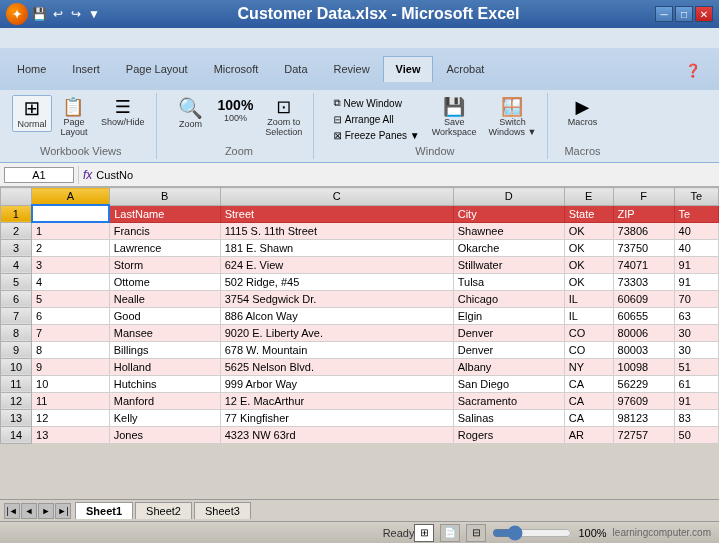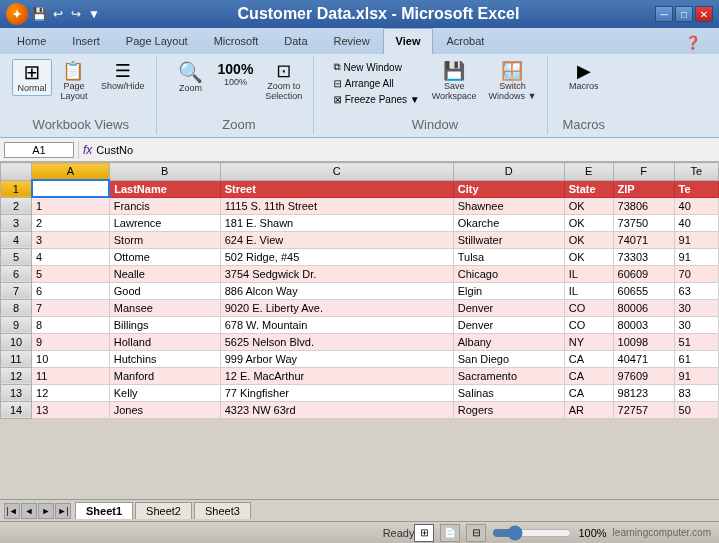--- a/index.html
+++ b/index.html
@@ -22,37 +22,37 @@
       width: 18px; height: 16px; background: linear-gradient(to bottom, #6a9fd8, #4a7ab5);
       border: 1px solid #2a4a7a; color: white; font-size: 10px; display: flex; align-items: center; justify-content: center; cursor: pointer;
     }
     .office-orb {
       width: 22px; height: 22px; background: radial-gradient(circle at 35% 35%, #ff9500, #d44000);
       border-radius: 50%; display: flex; align-items: center; justify-content: center; color: white; font-weight: bold; font-size: 11px;
     }
 
     
     .ribbon { background: #dce6f1; border-bottom: 1px solid #8db3d9; }
-    .ribbon-tabs { display: flex; background: linear-gradient(to bottom, #c5d7ec, #b8cfe8); padding: 0 4px; }
+    .ribbon-tabs { display: flex; background: linear-gradient(to bottom, #c5d7ec, #b8cfe8); padding: 8px 4px; margin-top: 20px; }
     .ribbon-tab {
       padding: 4px 12px; font-size: 11px; cursor: pointer; border: 1px solid transparent;
       border-bottom: none; color: #333; margin-top: 2px;
     }
     .ribbon-tab.active {
       background: #dce6f1; border-color: #8db3d9; border-bottom-color: #dce6f1;
       color: #000; font-weight: bold; margin-top: 0; padding-top: 6px;
     }
 
     .ribbon-content { display: flex; padding: 3px 6px; background: #dce6f1; gap: 8px; align-items: stretch; }
     .ribbon-group {
       display: flex; flex-direction: column; align-items: center; border-right: 1px solid #b0c8e0; padding: 2px 6px; min-width: fit-content;
     }
     .ribbon-group:last-child { border-right: none; }
     .ribbon-group-items { display: flex; gap: 2px; align-items: flex-start; flex: 1; }
-    .ribbon-group-label { font-size: 13px; color: #666; margin-top: 10px; }
+    .ribbon-group-label { font-size: 11px; color: #666; margin-top: 2px; }
 
     .ribbon-btn {
       display: flex; flex-direction: column; align-items: center; padding: 2px 4px;
       cursor: pointer; border: 1px solid transparent; border-radius: 2px; min-width: 40px;
     }
     .ribbon-btn .btn-icon { font-size: 20px; line-height: 1; }
     .ribbon-btn .btn-label { font-size: 9px; color: #333; text-align: center; margin-top: 1px; }
     .ribbon-btn-small {
       display: flex; align-items: center; gap: 3px; padding: 1px 4px;
       cursor: pointer; border: 1px solid transparent; border-radius: 2px; font-size: 10px; white-space: nowrap;
@@ -84,21 +84,21 @@
       background: linear-gradient(to bottom, #e8e8e8, #d0d0d0);
       border: 1px solid #b0b0b0; text-align: center; padding: 2px 4px;
       font-size: 11px; width: 28px; font-weight: normal;
     }
     .row-header.selected { background: linear-gradient(to bottom, #f5c842, #e8a800); }
     .cell {
       border: 1px solid #d0d0d0; padding: 1px 4px; white-space: nowrap;
       overflow: hidden; background: white;
     }
     .cell.header-row {
-      background: #d44040; color: white; font-weight: bold; border-color: #c03030;
+      background: #d44040; color: white; font-weight: normal; border-color: #c03030;
     }
     .cell.active { border: 2px solid #1e7be8; background: white; }
     .row-even .cell { background: #fce4e4; }
     .row-odd .cell { background: white; }
 
     
     .sheet-tabs-bar {
       background: #d4d0c8; border-top: 1px solid #999; height: 22px;
       display: flex; align-items: center; padding: 0 4px; gap: 0;
     }
@@ -378,21 +378,21 @@
             <td class="cell">10098</td>
             <td class="cell">51</td>
           </tr>
           <tr class="row-odd">
             <td class="row-header">11</td>
             <td class="cell">10</td>
             <td class="cell">Hutchins</td>
             <td class="cell">999 Arbor Way</td>
             <td class="cell">San Diego</td>
             <td class="cell">CA</td>
-            <td class="cell">40471</td>
+            <td class="cell">56229</td>
             <td class="cell">61</td>
           </tr>
           <tr class="row-even">
             <td class="row-header">12</td>
             <td class="cell">11</td>
             <td class="cell">Manford</td>
             <td class="cell">12 E. MacArthur</td>
             <td class="cell">Sacramento</td>
             <td class="cell">CA</td>
             <td class="cell">97609</td>

